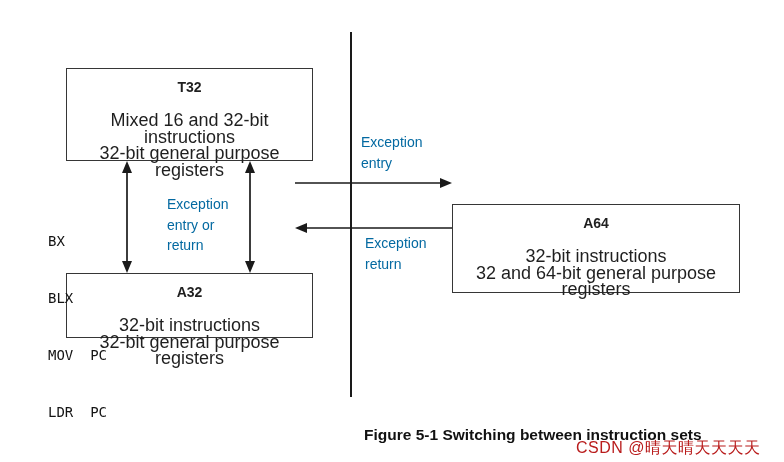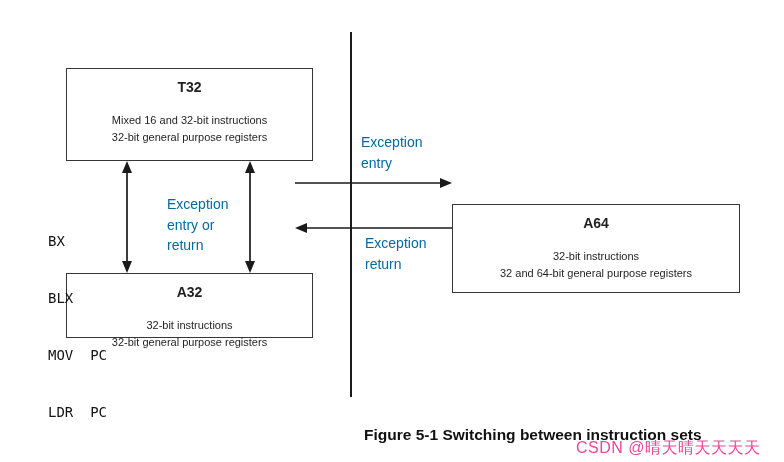--- a/index.html
+++ b/index.html
@@ -26,21 +26,21 @@
     text-align: center;
   }
   .isa-box .box-title {
     margin-top: 10px;
     font-weight: bold;
     font-size: 14px;
     line-height: 16px;
   }
   .isa-box .box-body {
     margin-top: 17px;
-    font-size: 11px;
+    font-size: 18px;
     line-height: 16.5px;
   }
   #box-t32 { left: 66px;  top: 68px;  width: 247px; height: 93px; }
   #box-a32 { left: 66px;  top: 273px; width: 247px; height: 65px; }
   #box-a64 { left: 452px; top: 160px; width: 288px; height: 89px; margin-top: 44px; }
 
   .mono-list {
     position: absolute;
     left: 48px; top: 194px;
     font-family: "DejaVu Sans Mono", "Liberation Mono", monospace;
@@ -64,21 +64,21 @@
     left: 364px; top: 426px;
     font-weight: bold;
     font-size: 15.5px;
     color: #111111;
     white-space: nowrap;
   }
   #watermark {
     position: absolute;
     left: 576px; top: 438px;
     font-size: 16px;
-    color: #ec4899;
+    color: #b91c1c;
     white-space: nowrap;
     letter-spacing: 0.5px;
   }
 </style>
 </head>
 <body>
 
 <div id="canvas">
 
   <svg id="arrow-layer" viewBox="0 0 784 462" xmlns="http://www.w3.org/2000/svg">

